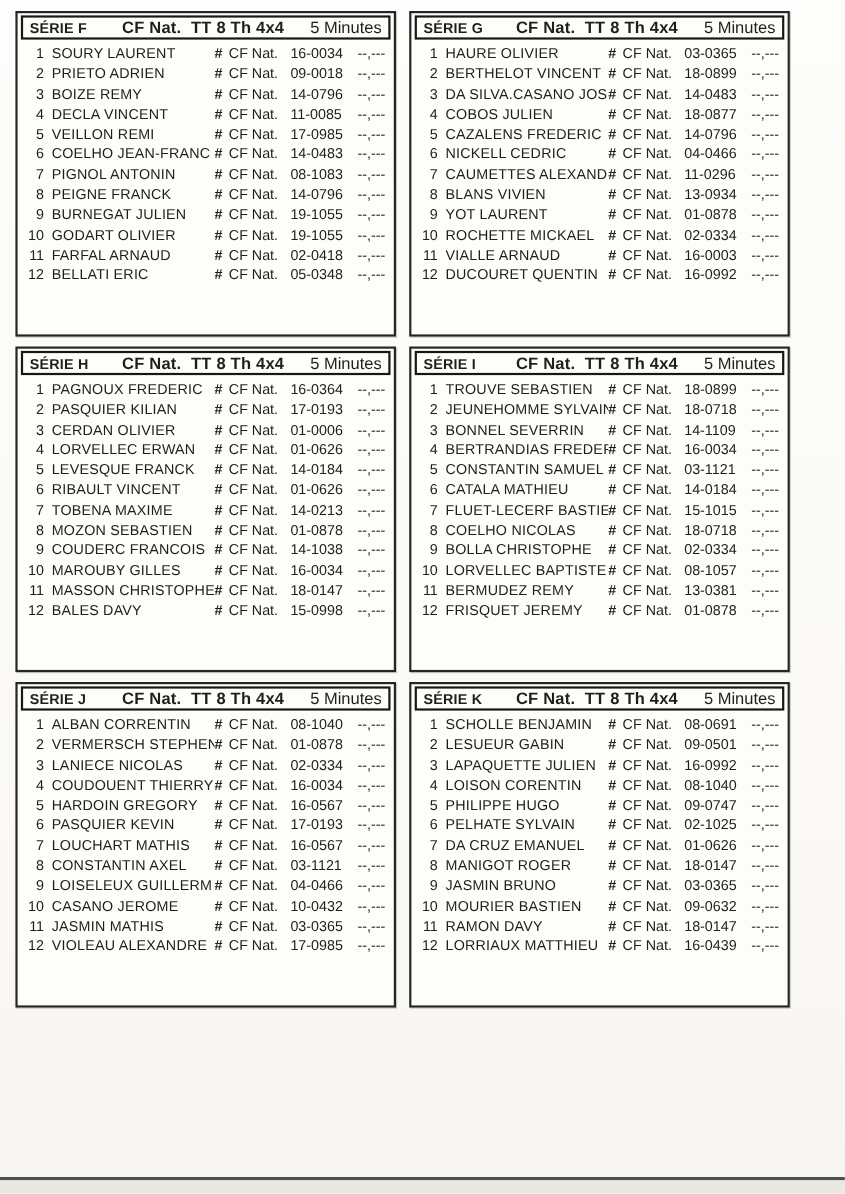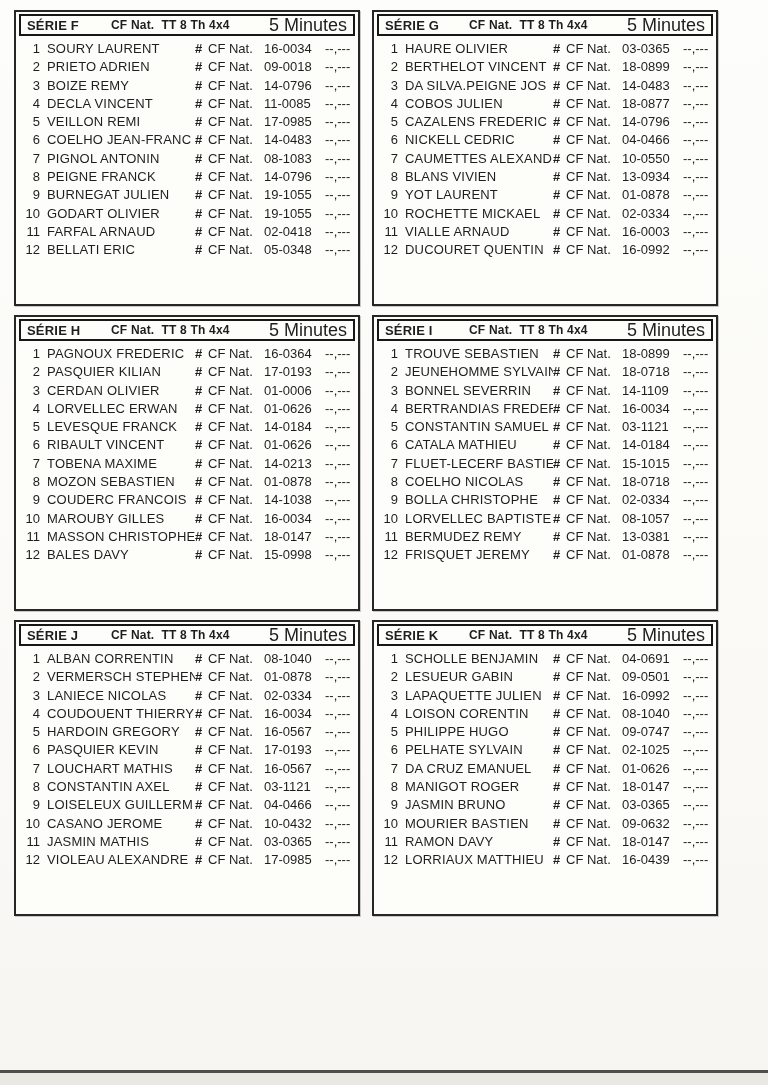--- a/index.html
+++ b/index.html
@@ -19,22 +19,22 @@
     width:346px;height:296px;box-sizing:border-box;
     border:2px solid #262626;background:#fdfdfa;
     padding:2px 3px;
     box-shadow:1px 1px 0 #c9c8c4;
   }
   .panel-header{
     border:2px solid #171717;height:22px;box-sizing:border-box;
     display:flex;align-items:center;padding:0 6px;background:#fdfdfa;
   }
   .s-label{font-weight:bold;font-size:13px;width:84px;flex:none;letter-spacing:.2px}
-  .s-event{font-weight:bold;font-size:12px;white-space:pre;letter-spacing:.2px}
-  .s-time{margin-left:auto;font-size:18px}
+  .s-event{font-weight:bold;font-size:15px;white-space:pre;letter-spacing:.2px}
+  .s-time{margin-left:auto;font-size:15px}
   .rows{list-style:none;margin:4px 0 0 0;padding:0}
   .row{display:flex;align-items:center;height:18.3px;font-size:13px;line-height:18.3px}
   .c-pos{width:21px;flex:none;text-align:right;margin-right:7px}
   .c-name{width:148px;flex:none;white-space:nowrap;overflow:hidden;letter-spacing:.2px}
   .c-hash{width:13px;flex:none;font-weight:bold}
   .c-fed{width:56px;flex:none}
   .c-lic{width:61px;flex:none}
   .c-time{flex:none;white-space:pre}
   .scan-edge{position:absolute;left:0;top:1070px;width:768px;height:3px;background:#4e4e4c}
   .scan-below{position:absolute;left:0;top:1073px;width:768px;height:12px;background:#e9e8e3}
@@ -181,21 +181,21 @@
     <span class="c-pos">2</span>
     <span class="c-name">BERTHELOT VINCENT</span>
     <span class="c-hash">#</span>
     <span class="c-fed">CF Nat.</span>
     <span class="c-lic">18-0899</span>
     <span class="c-time">--,---</span>
   </li>
 
   <li class="row">
     <span class="c-pos">3</span>
-    <span class="c-name">DA SILVA.PEIGNE JOS</span>
+    <span class="c-name">DA SILVA.CASANO JOS</span>
     <span class="c-hash">#</span>
     <span class="c-fed">CF Nat.</span>
     <span class="c-lic">14-0483</span>
     <span class="c-time">--,---</span>
   </li>
 
   <li class="row">
     <span class="c-pos">4</span>
     <span class="c-name">COBOS JULIEN</span>
     <span class="c-hash">#</span>
@@ -220,21 +220,21 @@
     <span class="c-fed">CF Nat.</span>
     <span class="c-lic">04-0466</span>
     <span class="c-time">--,---</span>
   </li>
 
   <li class="row">
     <span class="c-pos">7</span>
     <span class="c-name">CAUMETTES ALEXAND</span>
     <span class="c-hash">#</span>
     <span class="c-fed">CF Nat.</span>
-    <span class="c-lic">10-0550</span>
+    <span class="c-lic">11-0296</span>
     <span class="c-time">--,---</span>
   </li>
 
   <li class="row">
     <span class="c-pos">8</span>
     <span class="c-name">BLANS VIVIEN</span>
     <span class="c-hash">#</span>
     <span class="c-fed">CF Nat.</span>
     <span class="c-lic">13-0934</span>
     <span class="c-time">--,---</span>
@@ -634,21 +634,21 @@
       <span class="s-label">SÉRIE K</span>
       <span class="s-event">CF Nat.  TT 8 Th 4x4</span>
       <span class="s-time">5 Minutes</span>
     </header>
     <ul class="rows">
   <li class="row">
     <span class="c-pos">1</span>
     <span class="c-name">SCHOLLE BENJAMIN</span>
     <span class="c-hash">#</span>
     <span class="c-fed">CF Nat.</span>
-    <span class="c-lic">04-0691</span>
+    <span class="c-lic">08-0691</span>
     <span class="c-time">--,---</span>
   </li>
 
   <li class="row">
     <span class="c-pos">2</span>
     <span class="c-name">LESUEUR GABIN</span>
     <span class="c-hash">#</span>
     <span class="c-fed">CF Nat.</span>
     <span class="c-lic">09-0501</span>
     <span class="c-time">--,---</span>

